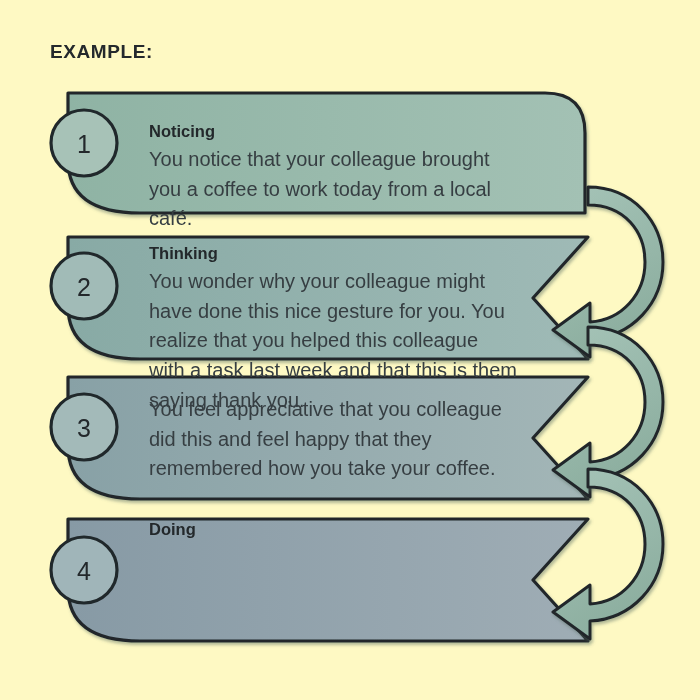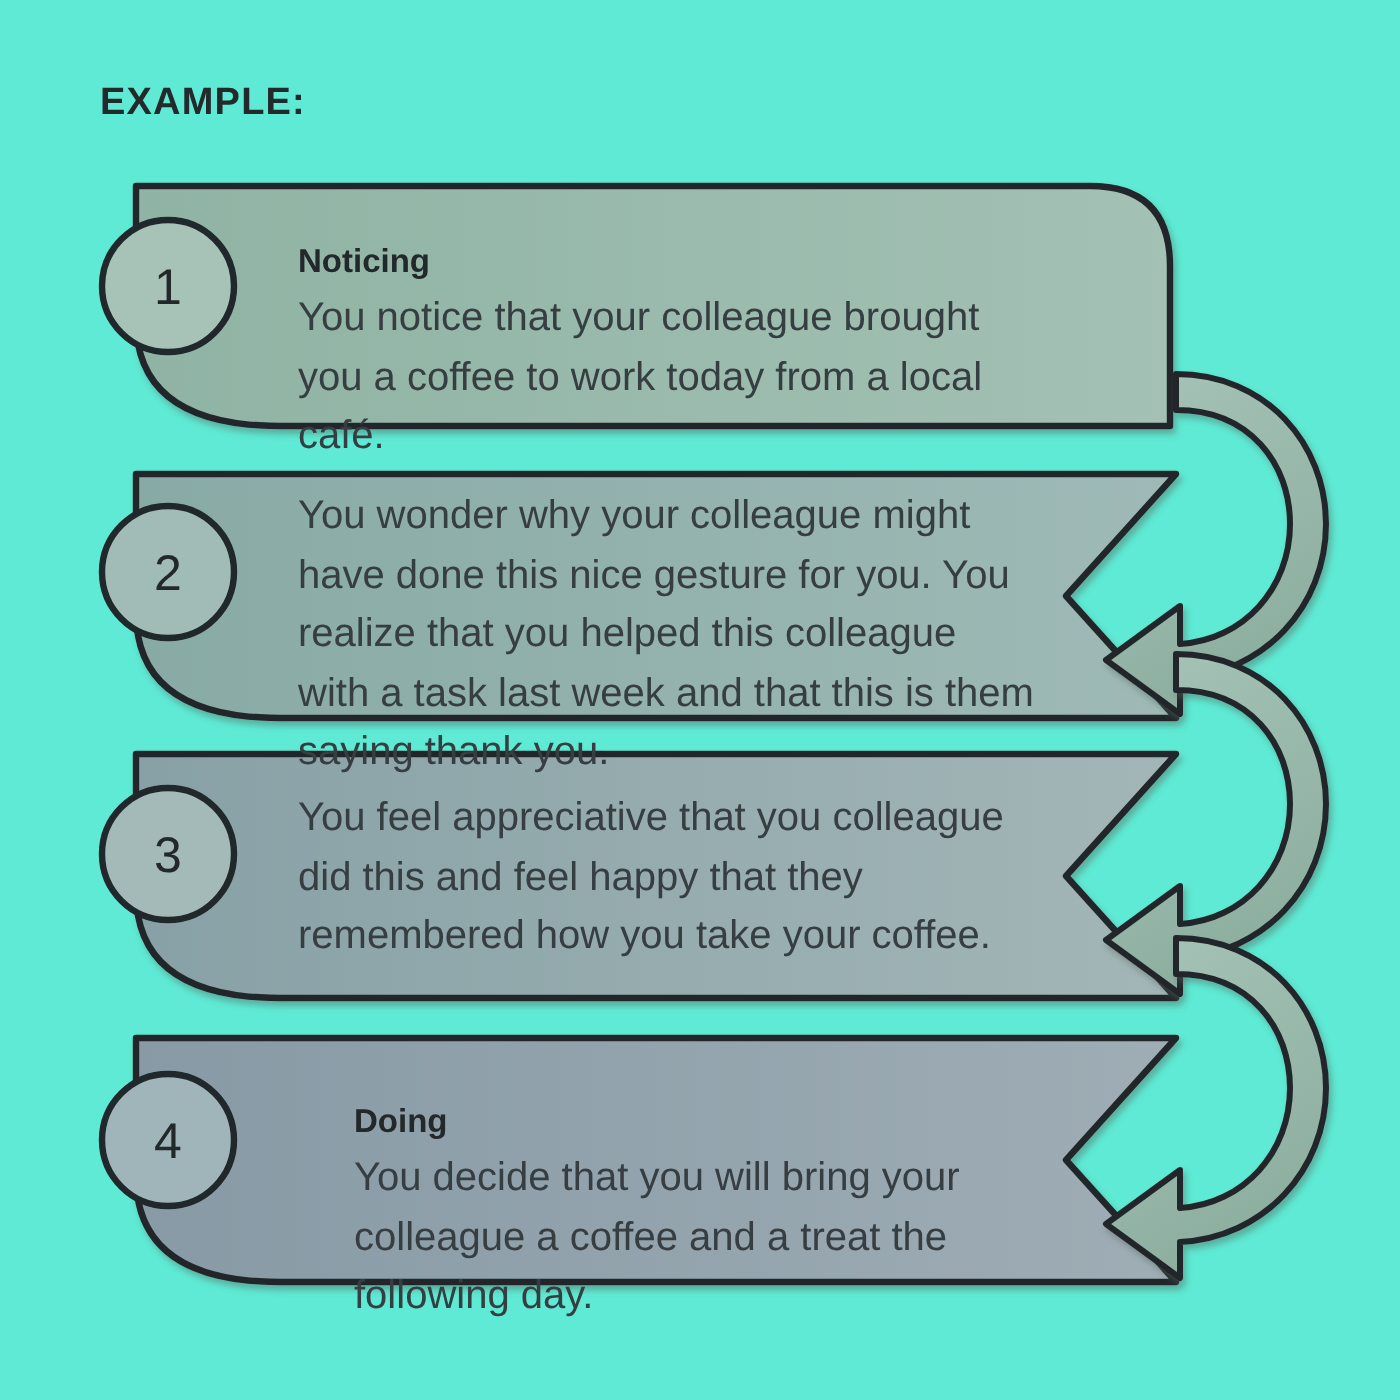--- a/index.html
+++ b/index.html
@@ -9,21 +9,21 @@
   body {
     width: 700px;
     height: 700px;
     overflow: hidden;
     font-family: "Liberation Sans", "DejaVu Sans", sans-serif;
   }
   #infographic {
     position: relative;
     width: 700px;
     height: 700px;
-    background: #5eead4;
+    background: #fef9c3;
     box-sizing: border-box;
   }
   #title {
     position: absolute;
     left: 50px;
     top: 42px;
     font-size: 19px;
     font-weight: bold;
     letter-spacing: 0.6px;
     color: #24292c;
@@ -223,29 +223,29 @@
     </svg>
 
     <div class="text-layer">
 
       <div class="banner-text" style="top:122px;">
         <p class="banner-heading">Noticing</p>
         <p class="banner-body">You notice that your colleague brought you a coffee to work today from a local café.</p>
       </div>
 
       <div class="banner-text" style="top:244px;">
+        <p class="banner-heading">Thinking</p>
         <p class="banner-body">You wonder why your colleague might have done this nice gesture for you. You realize that you helped this colleague with a task last week and that this is them saying thank you.</p>
       </div>
 
       <div class="banner-text" style="top:395px;">
         <p class="banner-body">You feel appreciative that you colleague did this and feel happy that they remembered how you take your coffee.</p>
       </div>
 
-      <div class="banner-text" style="top:552px;margin-left:28px;">
+      <div class="banner-text" style="top:520px;">
         <p class="banner-heading">Doing</p>
-        <p class="banner-body">You decide that you will bring your colleague a coffee and a treat the following day.</p>
       </div>
 
     </div>
   </div>
 
 
 </div>
 
 </body></html>

